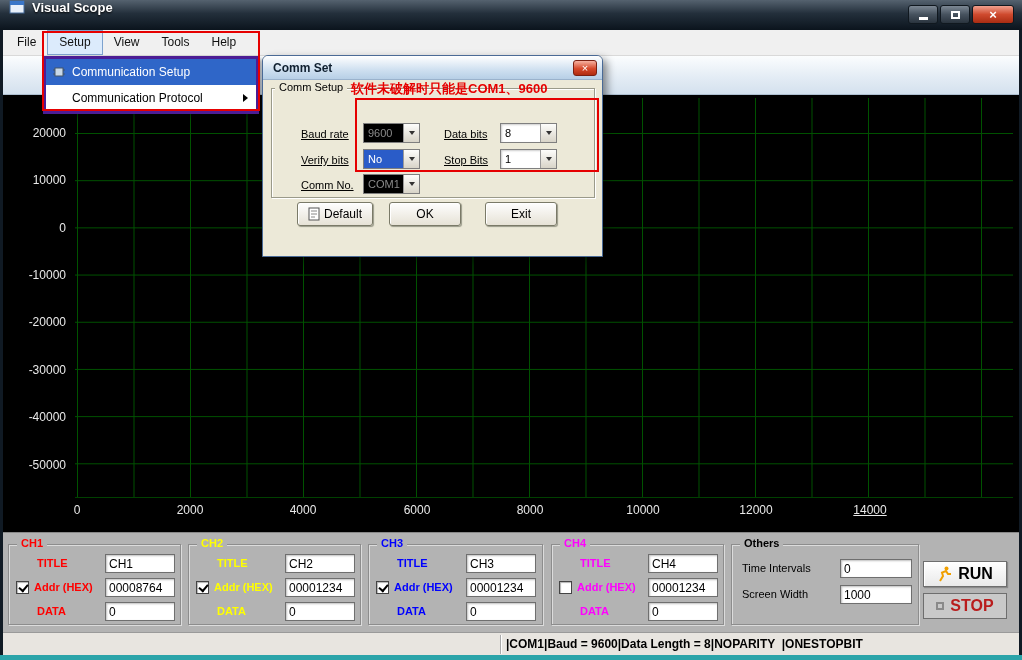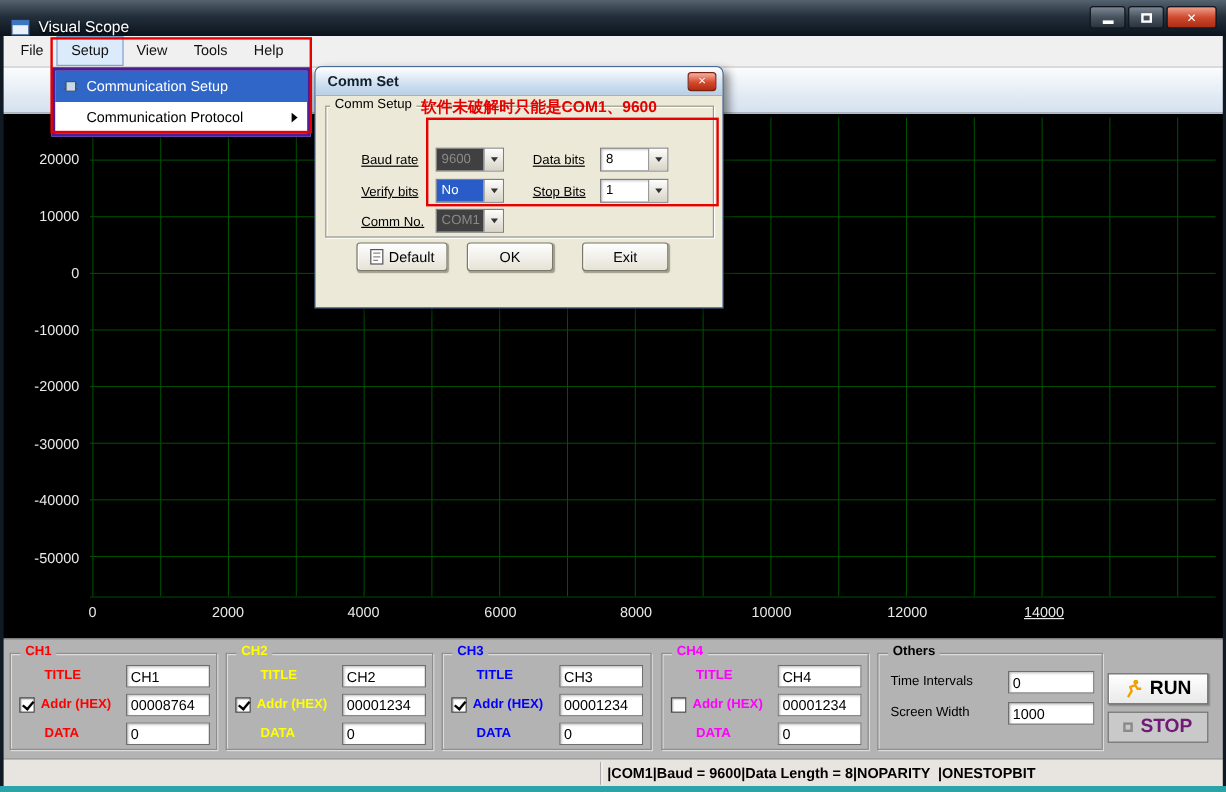--- a/index.html
+++ b/index.html
@@ -2,21 +2,21 @@
 <html><head>
 <meta charset="utf-8">
 <style>
   * { margin:0; padding:0; box-sizing:border-box; }
   body { background:#333; font-family:"Liberation Sans", sans-serif; }
   .app { position:relative; width:1022px; height:660px; background:#000; overflow:hidden;
          font-family:"Liberation Sans", sans-serif; }
 
   
   .titlebar { position:absolute; left:0; top:0; width:100%; height:30px;
-    background:linear-gradient(#55626f, #232f3b 45%, #0b141d); display:flex; align-items:flex-end; }
+    background:linear-gradient(#55626f, #232f3b 45%, #0b141d); display:flex; align-items:flex-start;font-weight:bold; }
   .title-icon { margin-left:9px; width:16px; height:14px; }
   .title-text { color:#fff; font-size:13px; margin-left:7px; text-shadow:0 1px 2px #000; }
   .winbtns { position:absolute; right:8px; top:5px; display:flex; gap:2px; }
   .winbtn { width:30px; height:19px; border:1px solid #10181f; border-radius:3px;
     background:linear-gradient(#7d8894,#46525e 50%,#2a343e); color:#fff; font-size:11px;
     display:flex; align-items:center; justify-content:center; cursor:default; }
   .winbtn.close { width:42px; background:linear-gradient(#f0a08e,#cf4a2e 50%,#a92c12); font-size:13px; }
   .glyph-min { width:9px; height:3px; background:#fff; margin-top:7px; }
   .glyph-max { width:9px; height:8px; border:2px solid #fff; }
 
@@ -59,21 +59,21 @@
     box-shadow:inset 1px 1px 2px rgba(0,0,0,.25); font-size:12px; padding:0 3px;
     font-family:"Liberation Sans", sans-serif; }
   .checkbox { position:absolute; top:3px; width:13px; height:13px; background:#fff;
     border:1px solid #444; box-shadow:inset 1px 1px 1px rgba(0,0,0,.3); }
   .checkbox.checked::after { content:""; position:absolute; left:2px; top:2px; width:7px; height:4px;
     border-left:2px solid #000; border-bottom:2px solid #000; transform:rotate(-50deg); }
   .runbtn { position:absolute; left:923px; width:84px; height:26px; border:1px solid #6e6e6e;
     background:linear-gradient(#ffffff,#e9e9e9); box-shadow:inset 1px 1px 0 #fff, 1px 1px 1px #8a8a8a;
     display:flex; align-items:center; justify-content:center; gap:6px;
     font-size:16px; font-weight:bold; color:#000; }
-  .runbtn.disabled { background:#c9c9c9; color:#701a75; box-shadow:none; }
+  .runbtn.disabled { background:#c9c9c9; color:#b91c1c; box-shadow:none; }
   .stop-square { width:8px; height:8px; border:2px solid #8a8a8a; }
 
   
   .statusbar { position:absolute; left:0; top:632px; width:100%; height:23px; background:#e8e5e0;
     border-top:1px solid #9a9a9a; }
   .status-text { position:absolute; left:506px; top:4px; font-size:12px; font-weight:bold; color:#000;
     white-space:pre; }
   .status-div { position:absolute; left:500px; top:2px; width:1px; height:19px; background:#aaa;
     box-shadow:1px 0 0 #fff; }
   .frame-bottom { position:absolute; left:0; top:655px; width:100%; height:5px; background:#2ba4a9; }
@@ -106,21 +106,21 @@
   .gb-legend { position:absolute; left:12px; top:25px; background:#ece9d8; padding:0 4px;
     font-size:11px; color:#000; z-index:2; }
   .fld-label { position:absolute; font-size:11px; color:#000; text-decoration:underline; }
   .combo { position:absolute; width:57px; height:20px; border:1px solid #7f7f7f; background:#fff;
     box-shadow:inset 1px 1px 2px rgba(0,0,0,.2); display:flex; }
   .combo .val { flex:1; font-size:11px; padding:3px 0 0 4px; color:#000; overflow:hidden; }
   .combo .drop { width:16px; border-left:1px solid #9a9a9a;
     background:linear-gradient(#fdfdfb,#d8d4c8); display:flex; align-items:center; justify-content:center; }
   .combo .drop::after { content:""; width:0; height:0; border-top:4px solid #333;
     border-left:3px solid transparent; border-right:3px solid transparent; }
-  .combo.disabled .val { color:#8a8a8a; background:#404040; }
+  .combo.disabled .val { color:#8a8a8a; background:#000000; }
   .combo.focused .val { background:#2a5cc8; color:#fff; }
   .dlg-btn { position:absolute; top:146px; width:72px; height:24px; border:1px solid #7a7a68;
     border-radius:3px; background:linear-gradient(#fefefe,#e6e2d6);
     box-shadow:inset 1px 1px 0 #fff, 1px 1px 1px #9a9a8a;
     font-size:12px; color:#000; display:flex; align-items:center; justify-content:center; gap:4px; }
 
   
   .red-box { position:absolute; border:2px solid #e60000; pointer-events:none; z-index:40; }
   .red-note { position:absolute; left:88px; top:24px; font-size:13px; font-weight:bold; color:#e60000;
     z-index:41; white-space:nowrap; }

